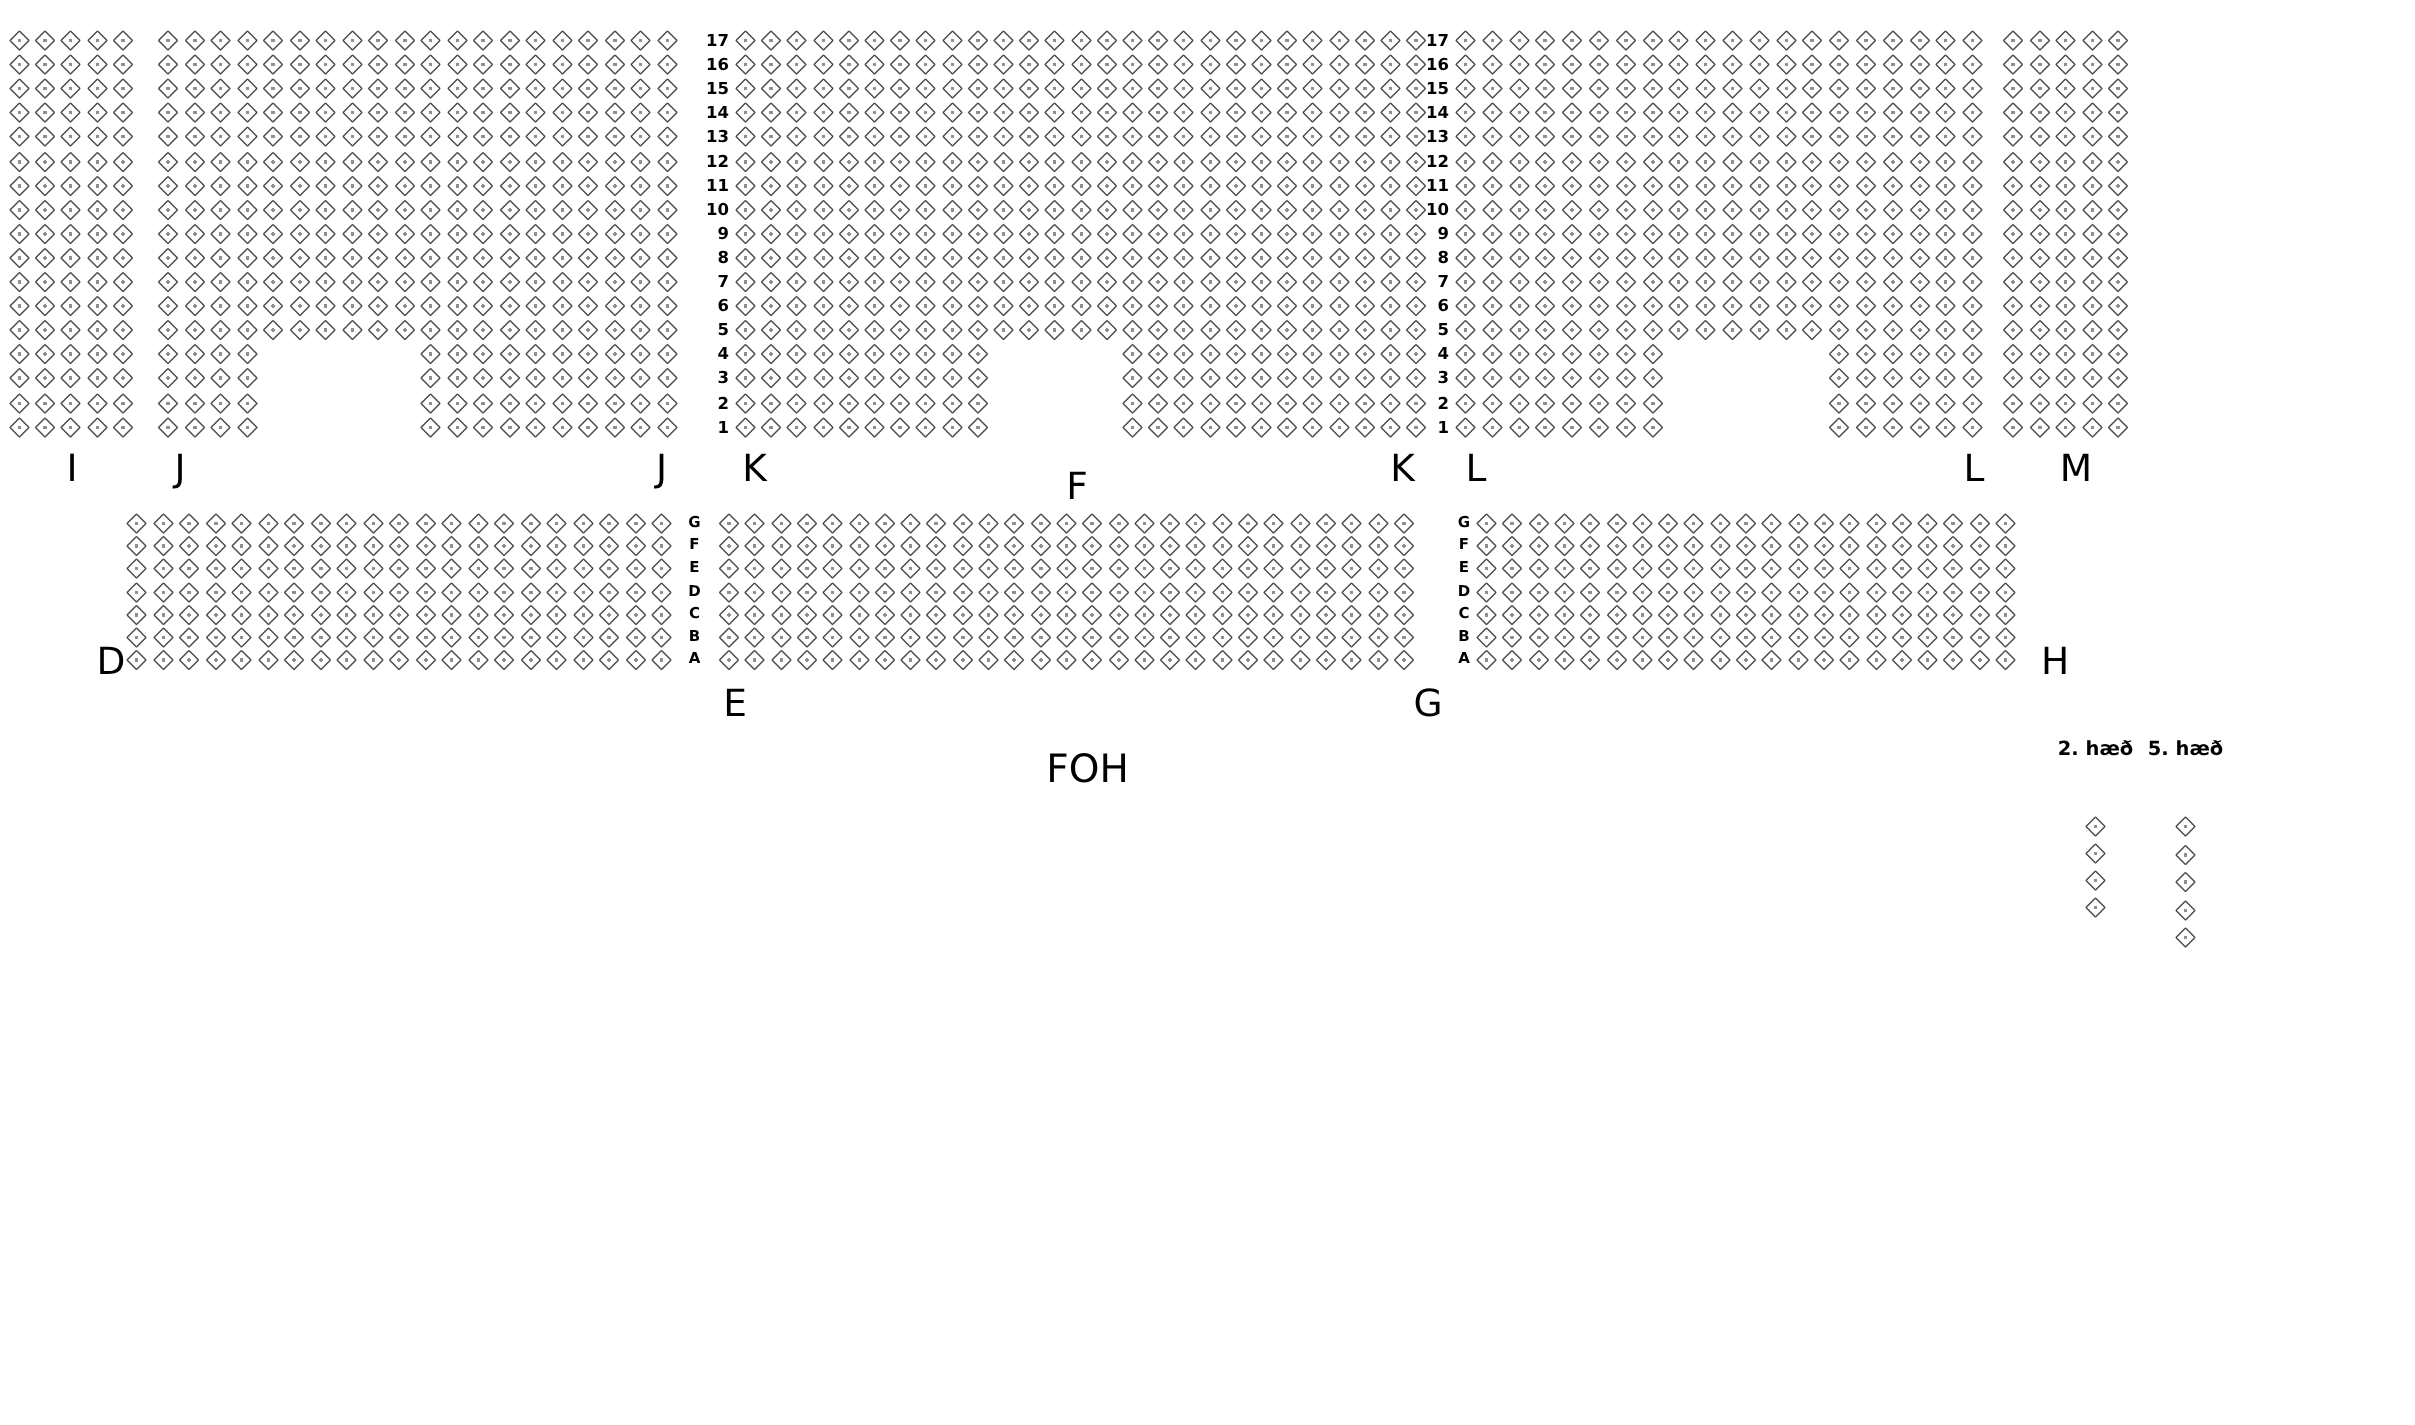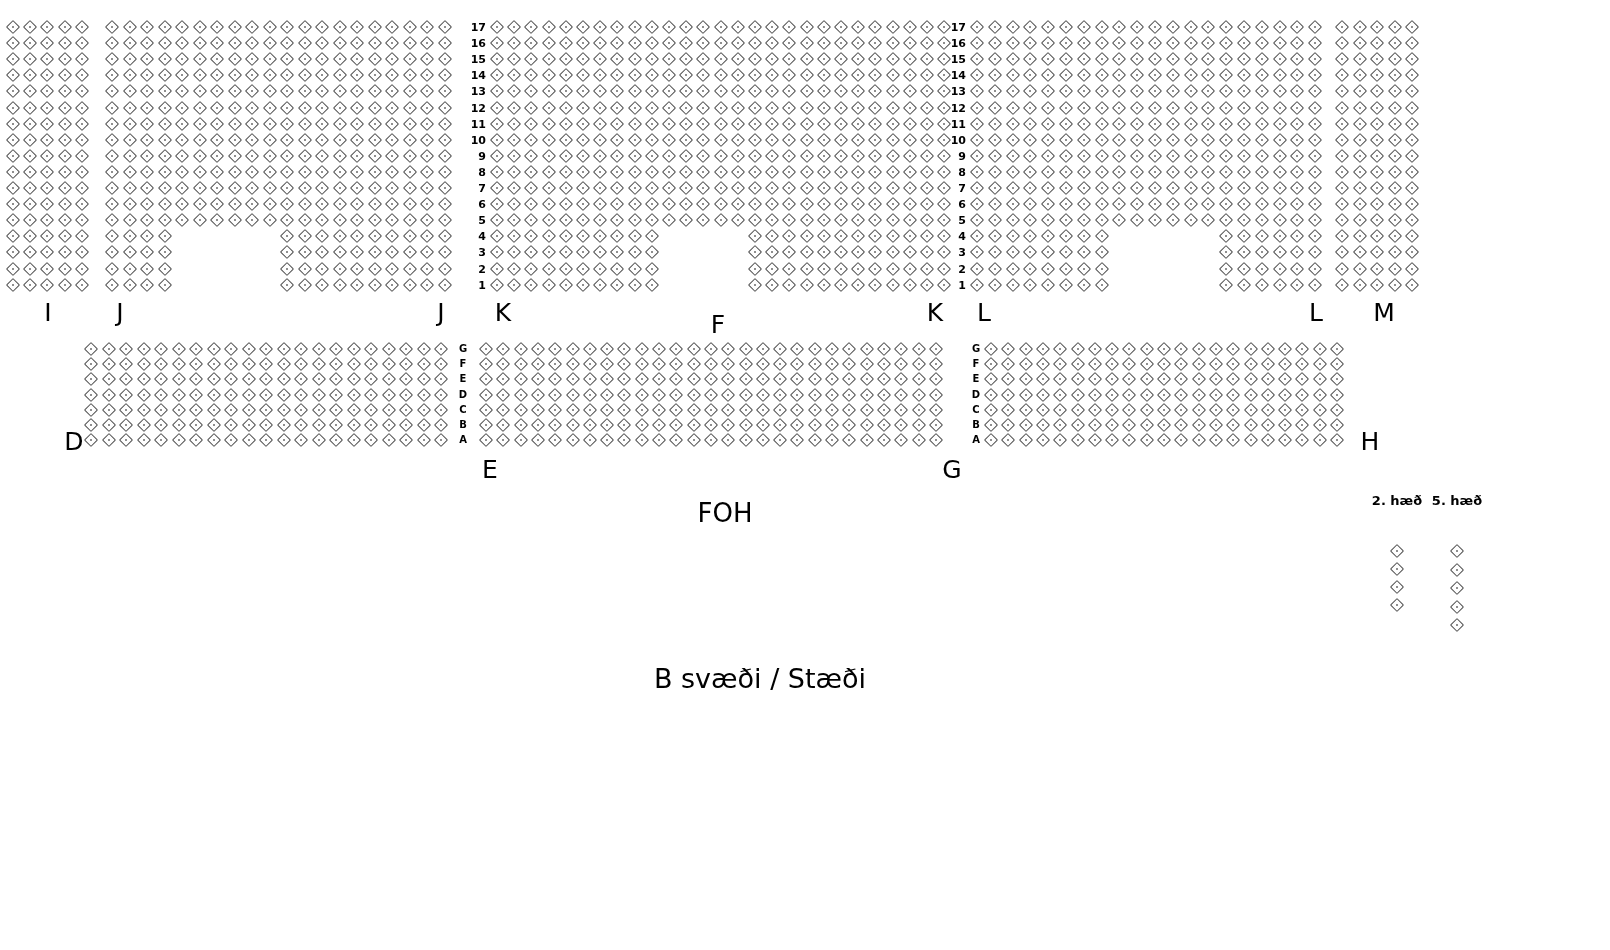--- a/index.html
+++ b/index.html
@@ -1889,14 +1889,13 @@
         <div class="seat" style="left: 1457px; top: 551px;"></div>
         <div class="seat" style="left: 1457px; top: 569.5px;"></div>
         <div class="seat" style="left: 1457px; top: 588px;"></div>
         <div class="seat" style="left: 1457px; top: 606.5px;"></div>
         <div class="seat" style="left: 1457px; top: 625px;"></div>
       </div>
     </div>
   <div class="foh-label" style="left:725px;  top:513px;">FOH</div>
   <div class="floor-label" style="left:1397px; top:500px;">2. hæð</div>
   <div class="floor-label" style="left:1457px; top:500px;">5. hæð</div>
-  <div class="area-title" style="left:760px;  top:678px;">B svæði / Stæði</div>
 </div>
 
 </body></html>

